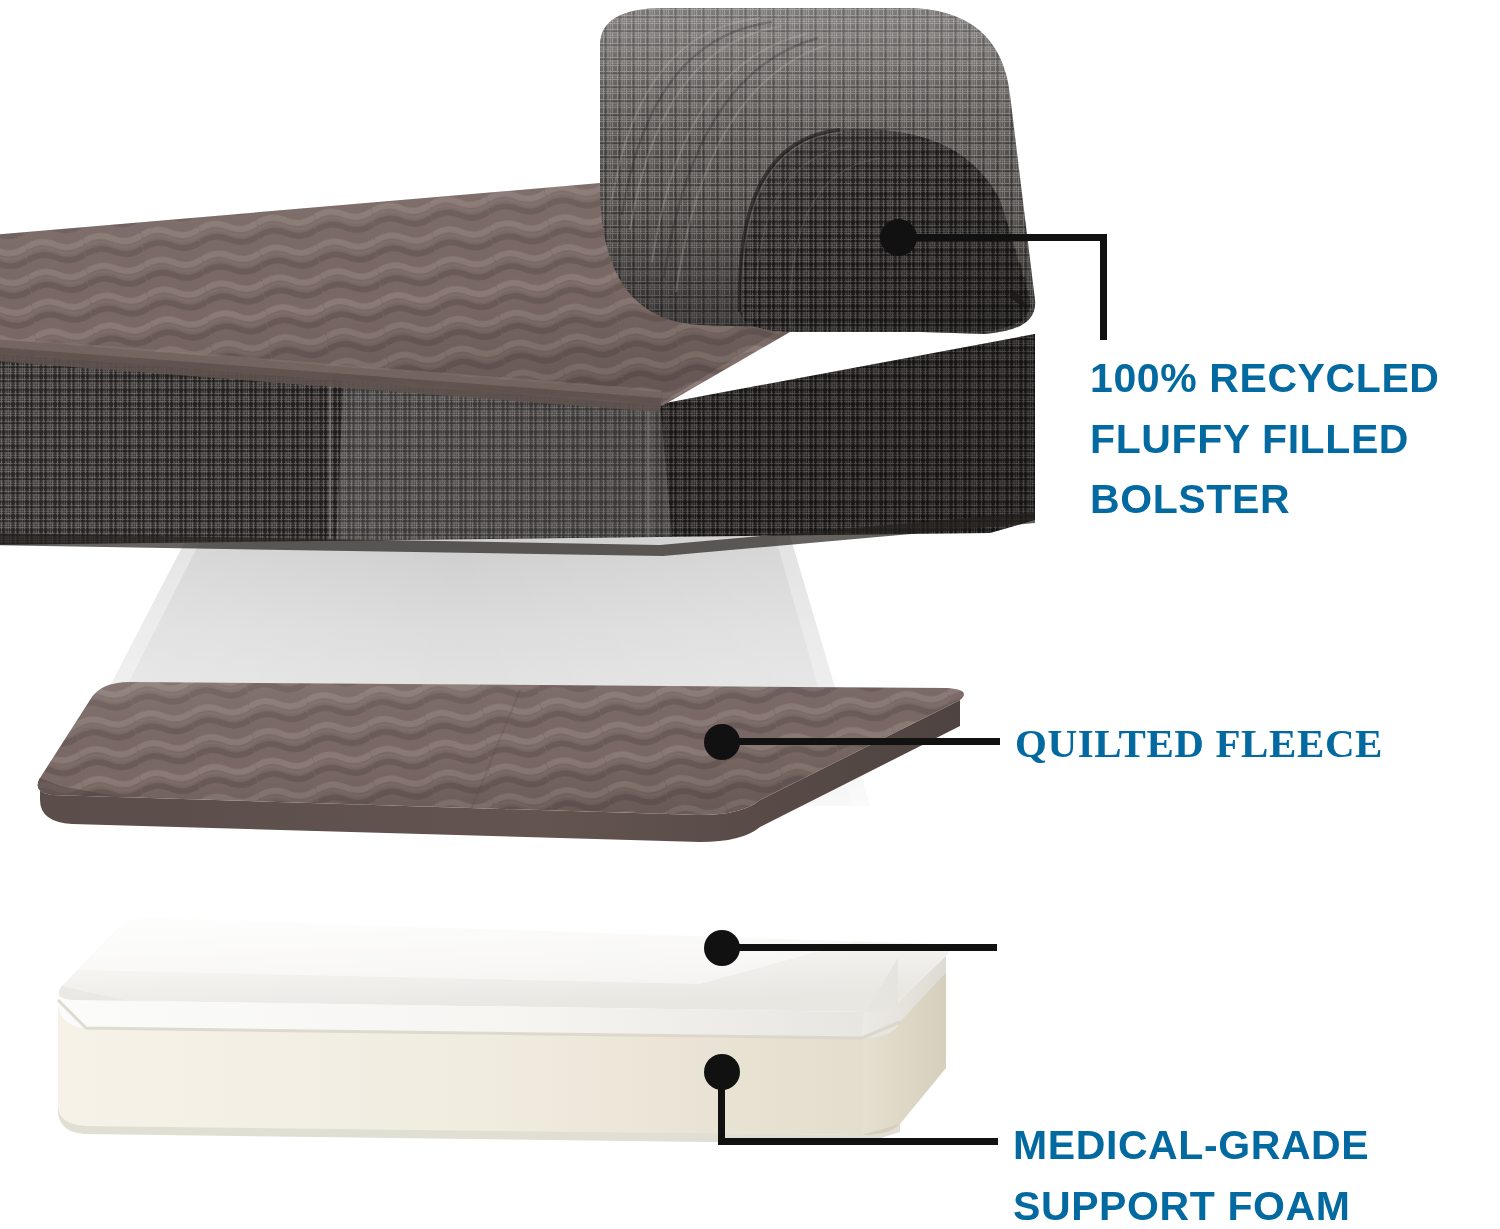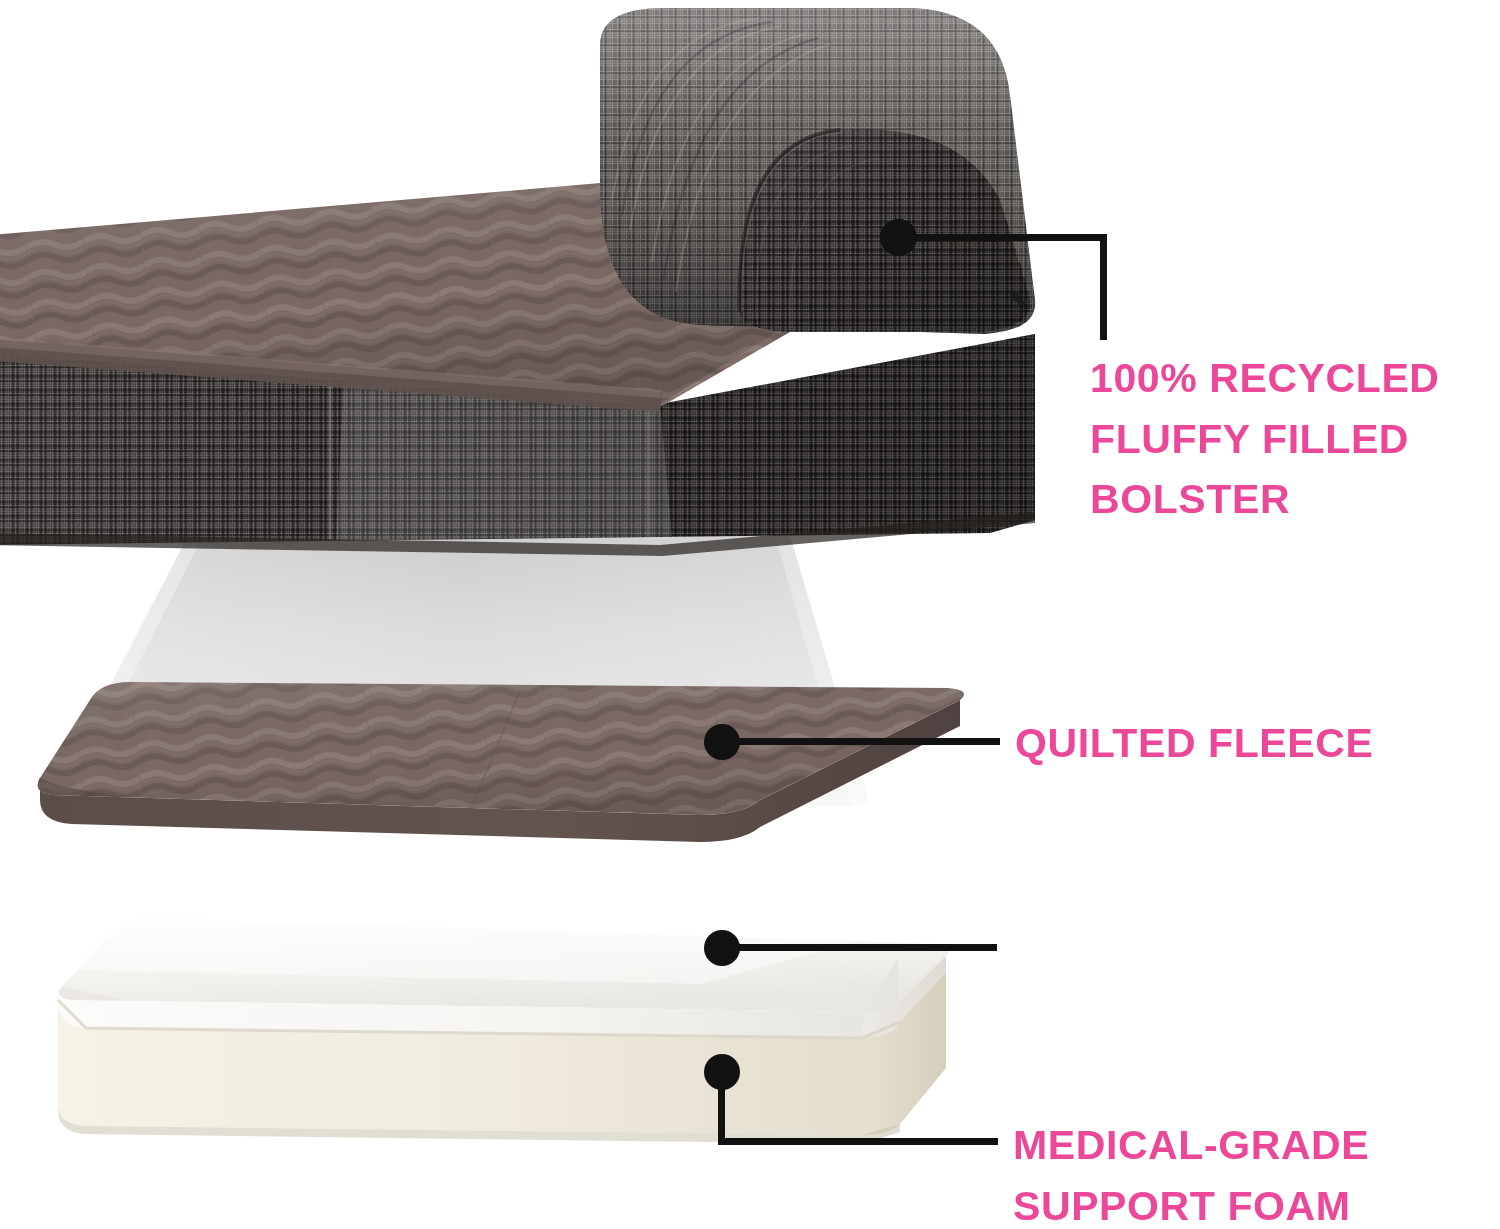--- a/index.html
+++ b/index.html
@@ -20,21 +20,21 @@
   }
 
   
   .callout {
     position: absolute;
     font-family: "Liberation Sans", sans-serif;
     font-weight: 700;
     font-size: 41px;
     line-height: 1.48;
     letter-spacing: 0.6px;
-    color: #ec4899;
+    color: #0369a1;
     text-transform: uppercase;
     white-space: pre-line;
   }
 
   
   .dot {
     position: absolute;
     background: #111111;
     border-radius: 50%;
   }
@@ -329,19 +329,19 @@
   <div class="hline" style="left:722px; top:944px; width:275px;"></div>
 
   <div class="dot" style="left:704px; top:1054px; width:36px; height:36px;"></div>
   <div class="vline" style="left:718px; top:1072px; height:73px;"></div>
   <div class="hline" style="left:718px; top:1138px; width:280px;"></div>
 
   <div class="callout" style="left:1090px; top:348px; width:400px;">100% RECYCLED
 FLUFFY FILLED
 BOLSTER</div>
 
-  <div class="callout" style="left:1015px; top:713px; width:460px;">QUILTED FLEECE</div>
+  <div class="callout" style="left:1015px; top:713px; width:460px;font-family:Liberation Serif, serif;">QUILTED FLEECE</div>
 
 
   <div class="callout" style="left:1013px; top:1115px; width:470px;">MEDICAL-GRADE
 SUPPORT FOAM</div>
 
 </div>
 
 </body></html>

